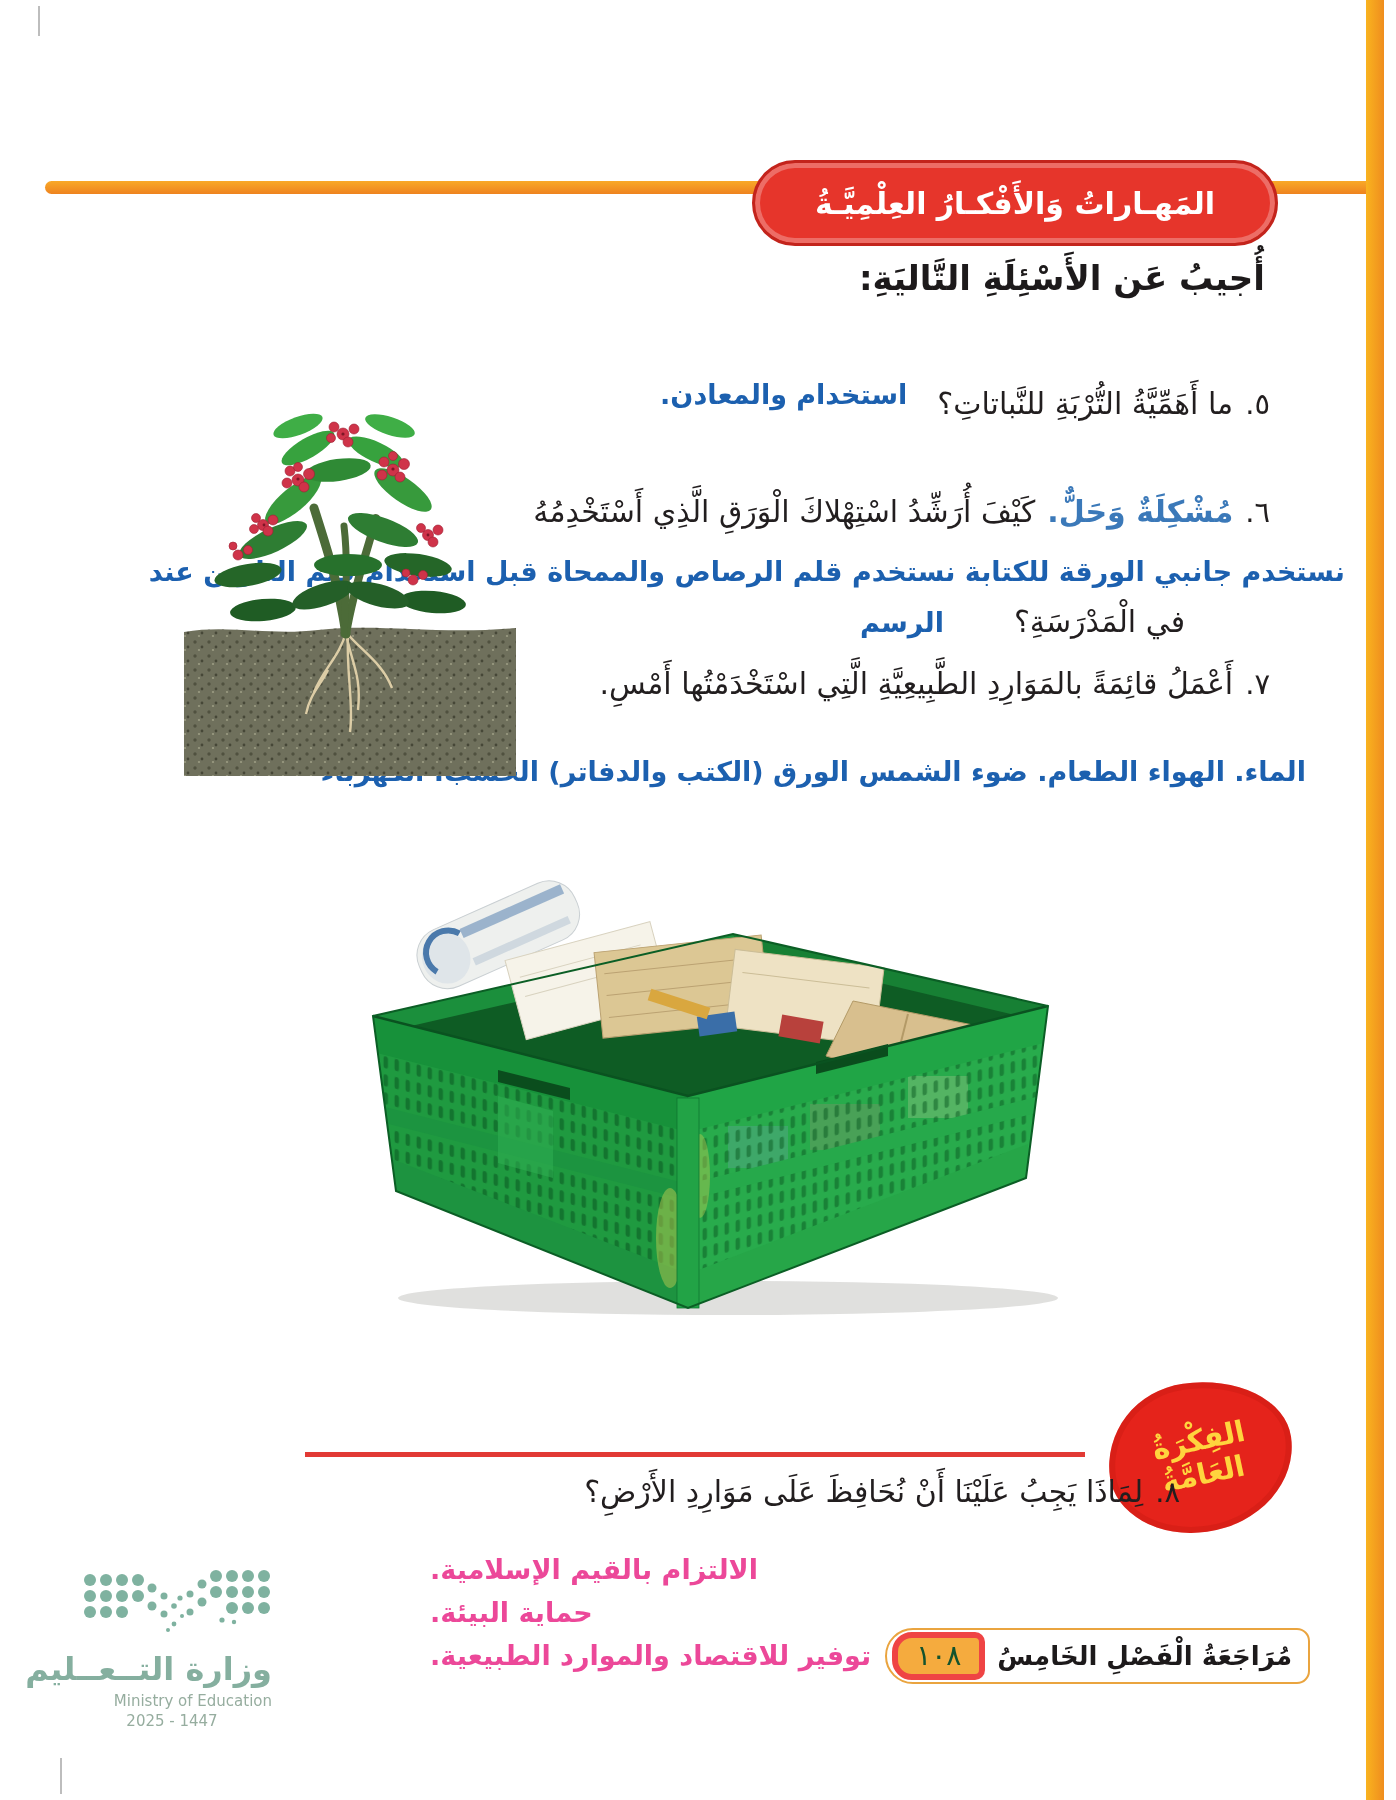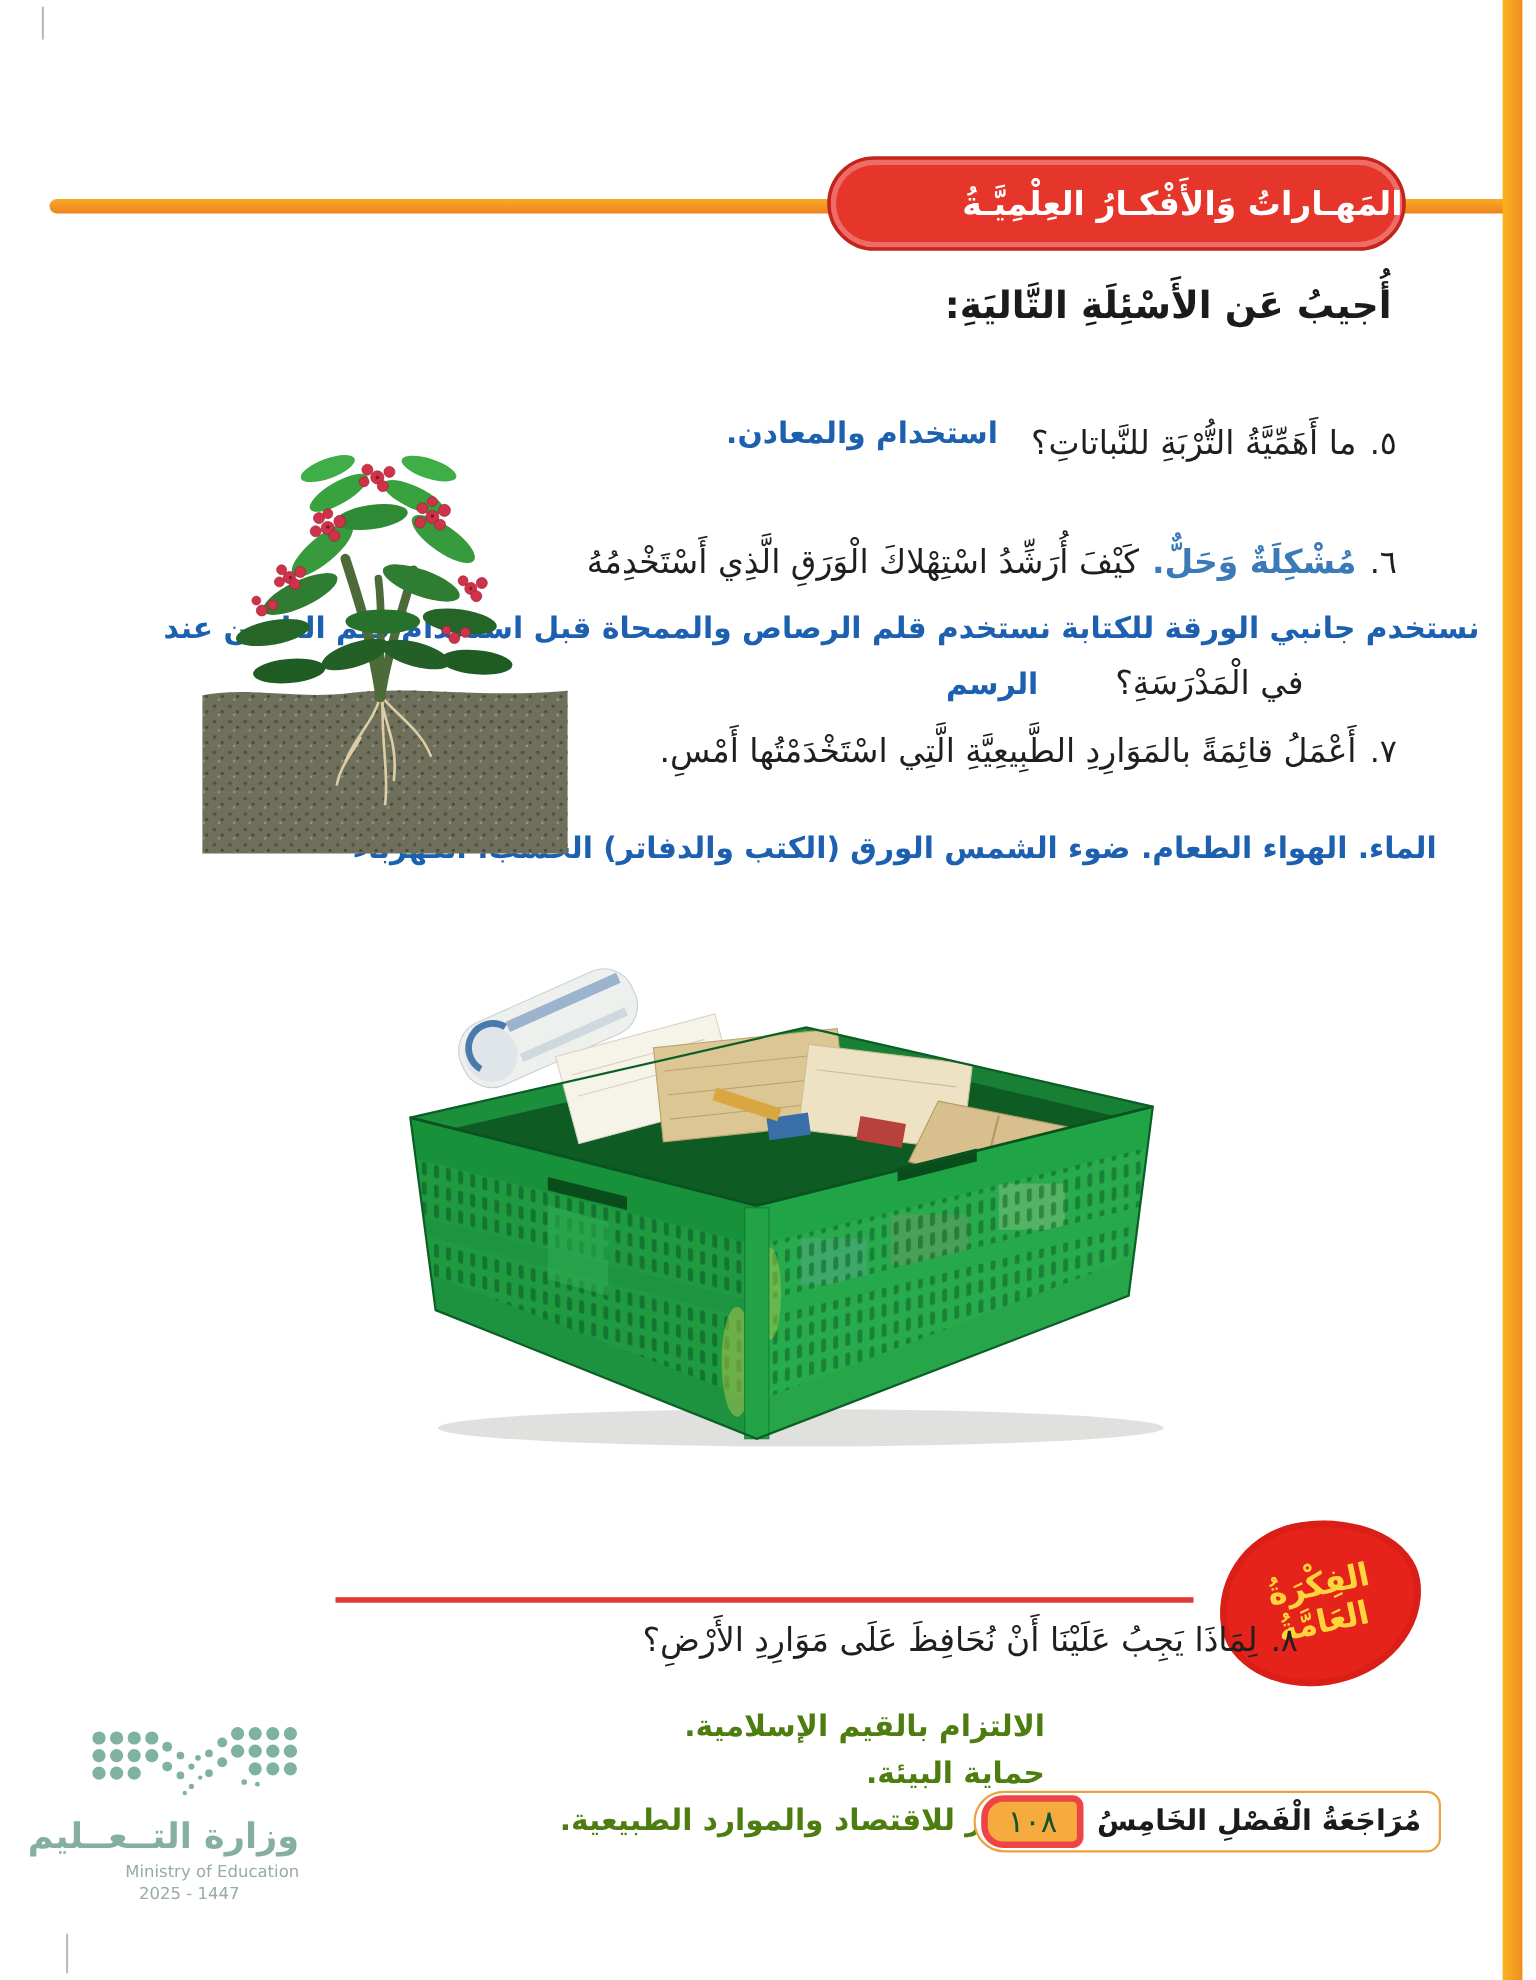--- a/index.html
+++ b/index.html
@@ -14,24 +14,24 @@
     position:absolute;left:45px;top:181px;width:1325px;height:13px;
     background:linear-gradient(180deg,#f9a928,#ee831f);
     border-radius:8px 0 0 8px;
   }
   .right-bar{
     position:absolute;left:1366px;top:0;width:18px;height:1800px;
     background:linear-gradient(90deg,#f9b31f,#ef8d1e);
   }
   
   .banner{
-    position:absolute;left:752px;top:142px;width:520px;height:80px;
+    position:absolute;left:752px;top:160px;width:520px;height:80px;
     background:#e6352b;border:3px solid #c3241c;border-radius:44px;
     box-shadow:inset 0 0 0 5px rgba(255,255,255,.28);
-    display:flex;align-items:center;
+    display:flex;align-items:center;justify-content:center;
   }
   .banner-title{color:#fff;font-weight:bold;font-size:30px;white-space:nowrap;}
   
   .heading{
     position:absolute;right:131px;top:258px;font-size:34px;font-weight:bold;
     color:#1d1a1b;white-space:nowrap;
   }
   .q-line{
     position:absolute;display:flex;gap:12px;align-items:baseline;
     font-size:30px;color:#221e1f;white-space:nowrap;
@@ -51,22 +51,22 @@
   .ribbon{
     position:absolute;left:1108px;top:1382px;width:185px;height:150px;
     background:#e5231b;border-radius:46% 54% 52% 48% / 55% 45% 55% 45%;
     transform:rotate(-8deg);
     display:flex;flex-direction:column;align-items:center;justify-content:center;
     box-shadow:inset 0 0 0 6px rgba(185,20,12,.25);
   }
   .ribbon div{color:#ffd53e;font-weight:bold;font-size:29px;line-height:34px;transform:rotate(-4deg);}
   
   .q8-answers{
-    position:absolute;left:430px;top:1548px;width:520px;text-align:right;
-    color:#4d7c0f;font-weight:bold;font-size:27px;line-height:43px;
+    position:absolute;left:430px;top:1548px;width:520px;text-align:left;
+    color:#ec4899;font-weight:bold;font-size:27px;line-height:43px;
   }
   
   .footer-pill{
     position:absolute;right:86px;top:1628px;height:56px;
     display:inline-flex;align-items:center;gap:12px;direction:rtl;
     border:2px solid #eaa43f;border-radius:30px 14px 14px 30px;
     padding:3px 16px 3px 5px;background:#fff;box-sizing:border-box;
   }
   .footer-label{font-size:26px;font-weight:bold;color:#1d1a1b;white-space:nowrap;}
   .footer-num{

